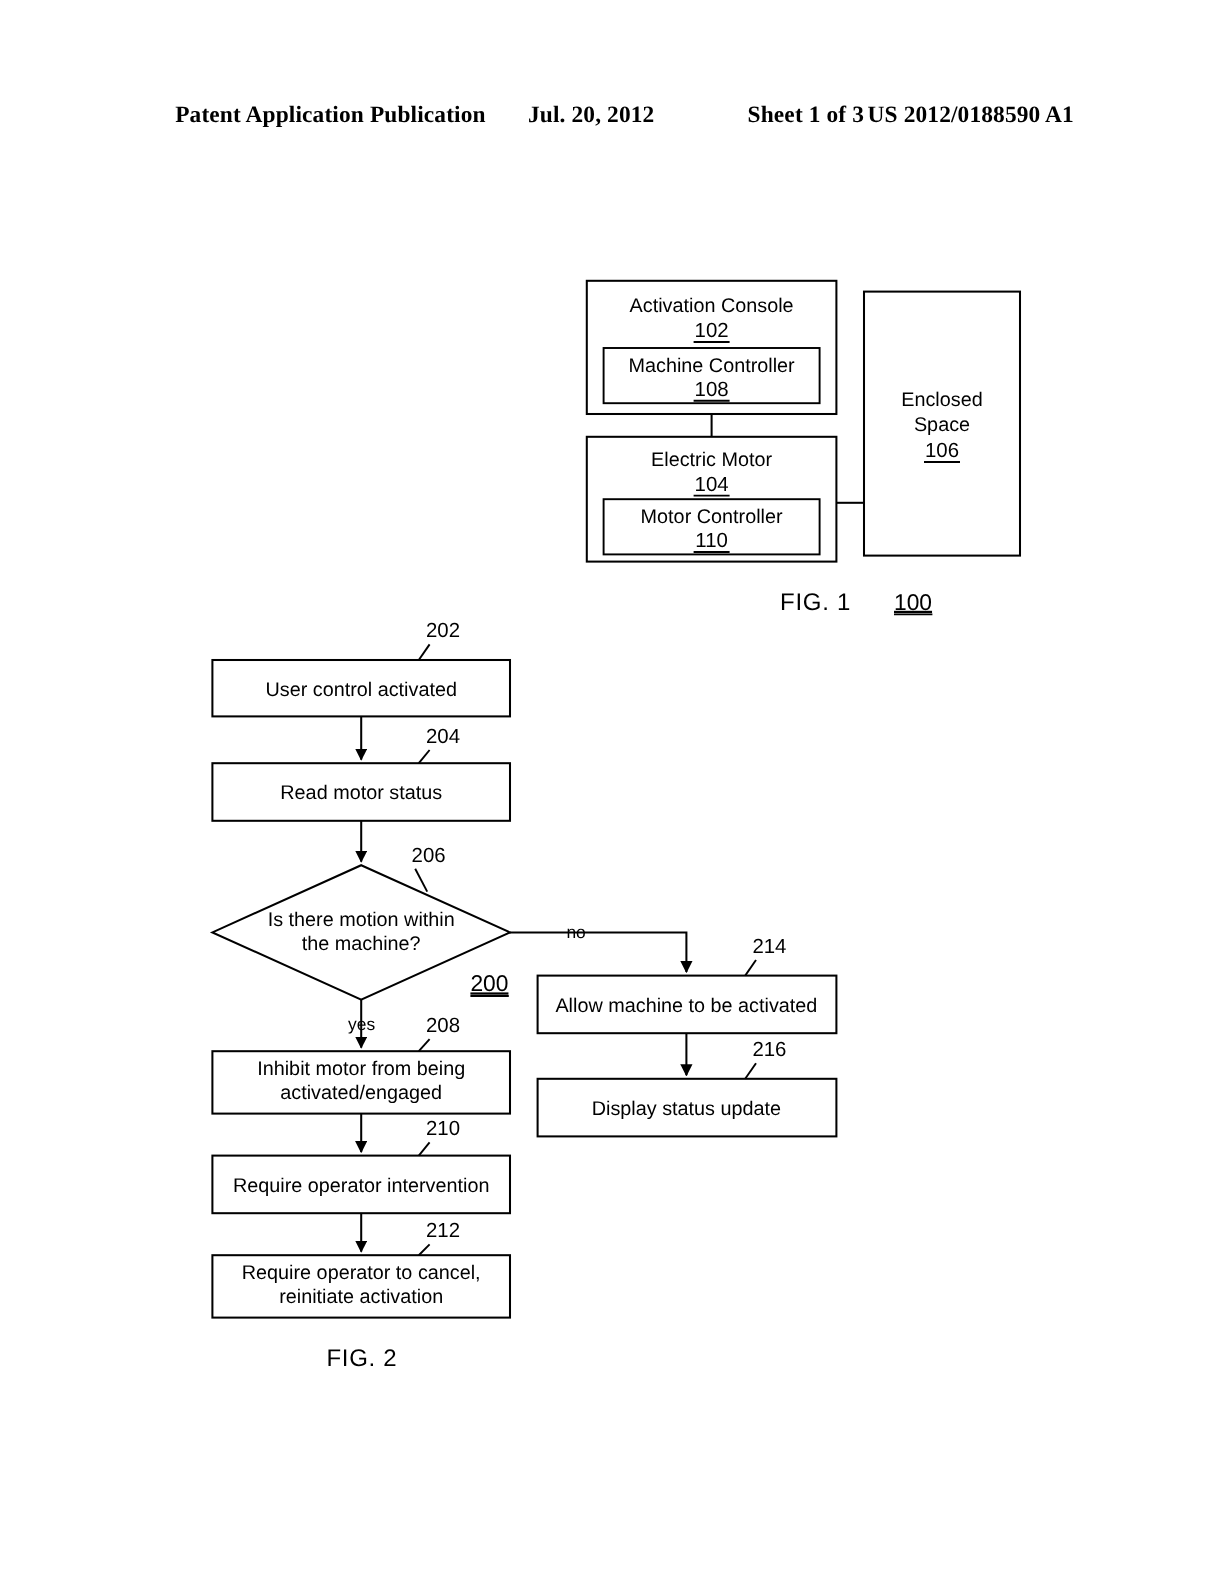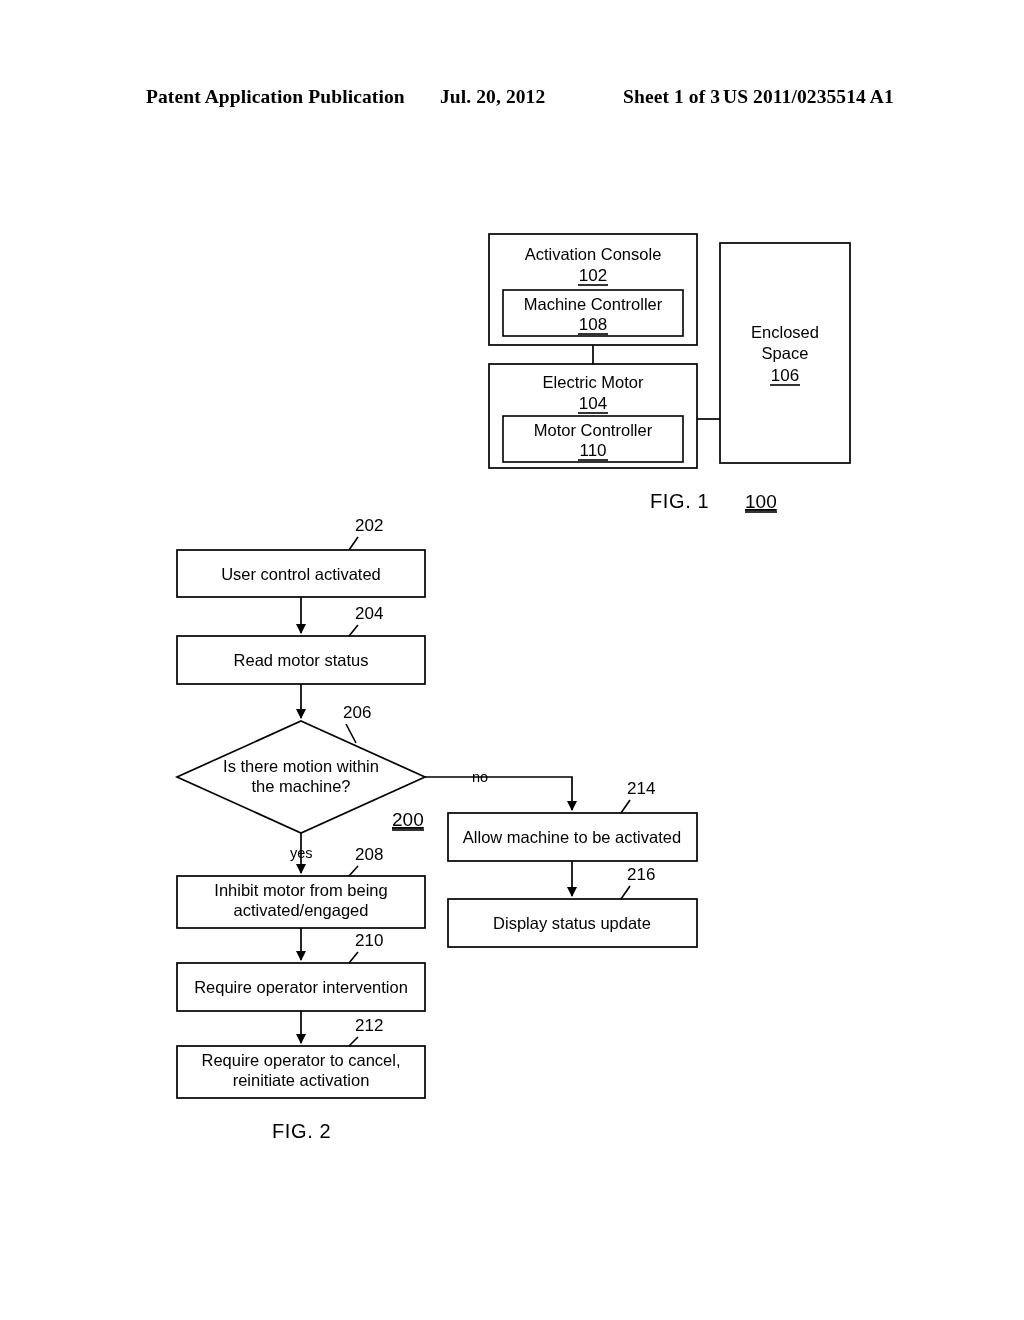--- a/index.html
+++ b/index.html
@@ -80,21 +80,21 @@
     stroke-width: 1.6;
   }
 </style>
 </head>
 <body>
 
 <div class="page-header">
   <span class="hdr-pub">Patent Application Publication</span>
   <span class="hdr-date">Jul. 20, 2012</span>
   <span class="hdr-sheet">Sheet 1 of 3</span>
-  <span class="hdr-num">US 2011/0235514 A1</span>
+  <span class="hdr-num">US 2012/0188590 A1</span>
 </div>
 
 <svg id="drawing" viewBox="0 0 1024 1320">
 
   <g>
 
     <g>
       <rect class="shape" x="720" y="243" width="130" height="220"></rect>
       <text class="box-label" x="785" y="338" text-anchor="middle">Enclosed</text>
       <text class="box-label" x="785" y="359" text-anchor="middle">Space</text>

